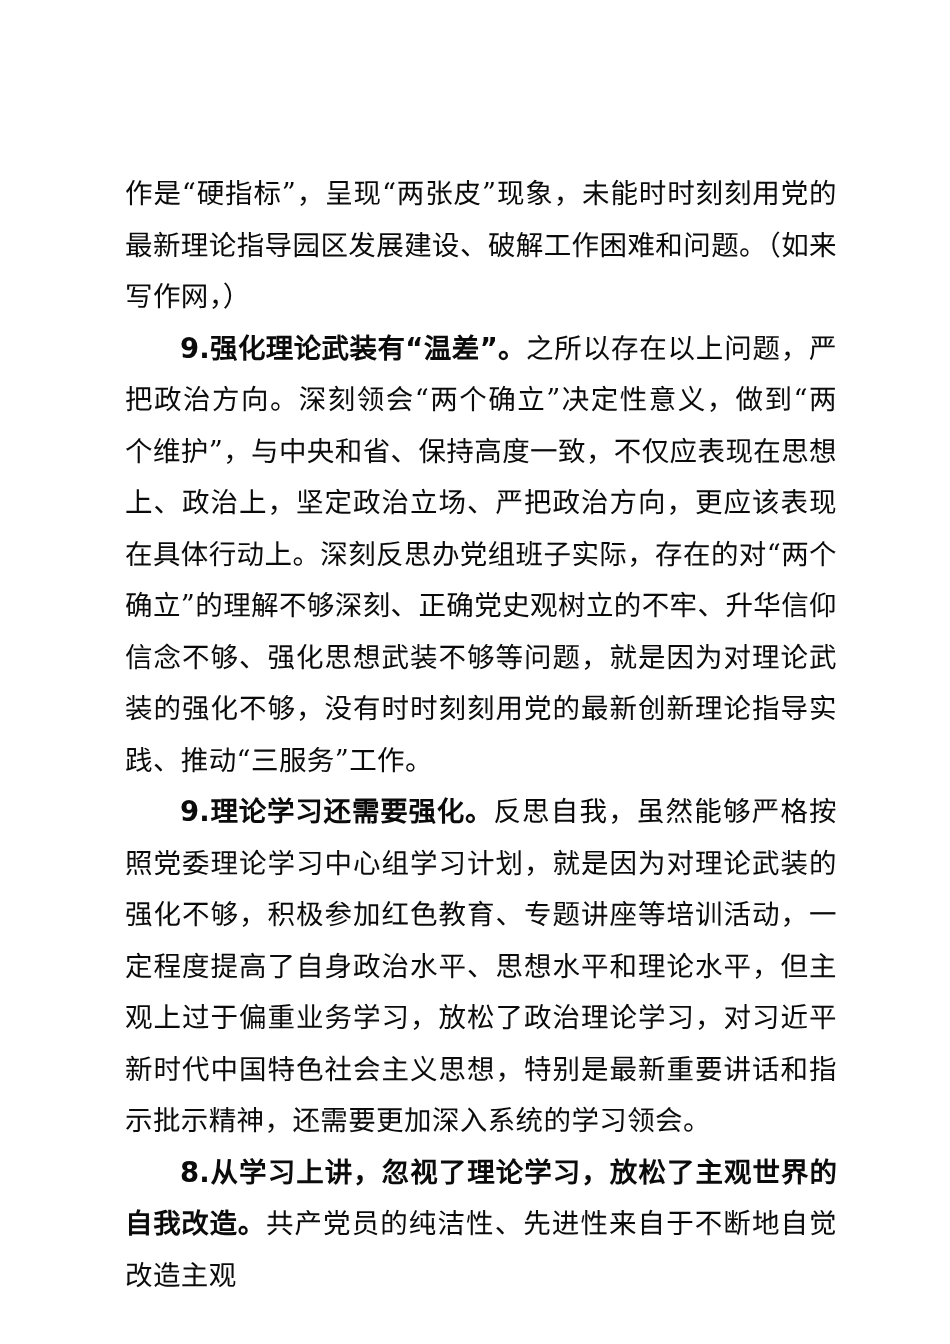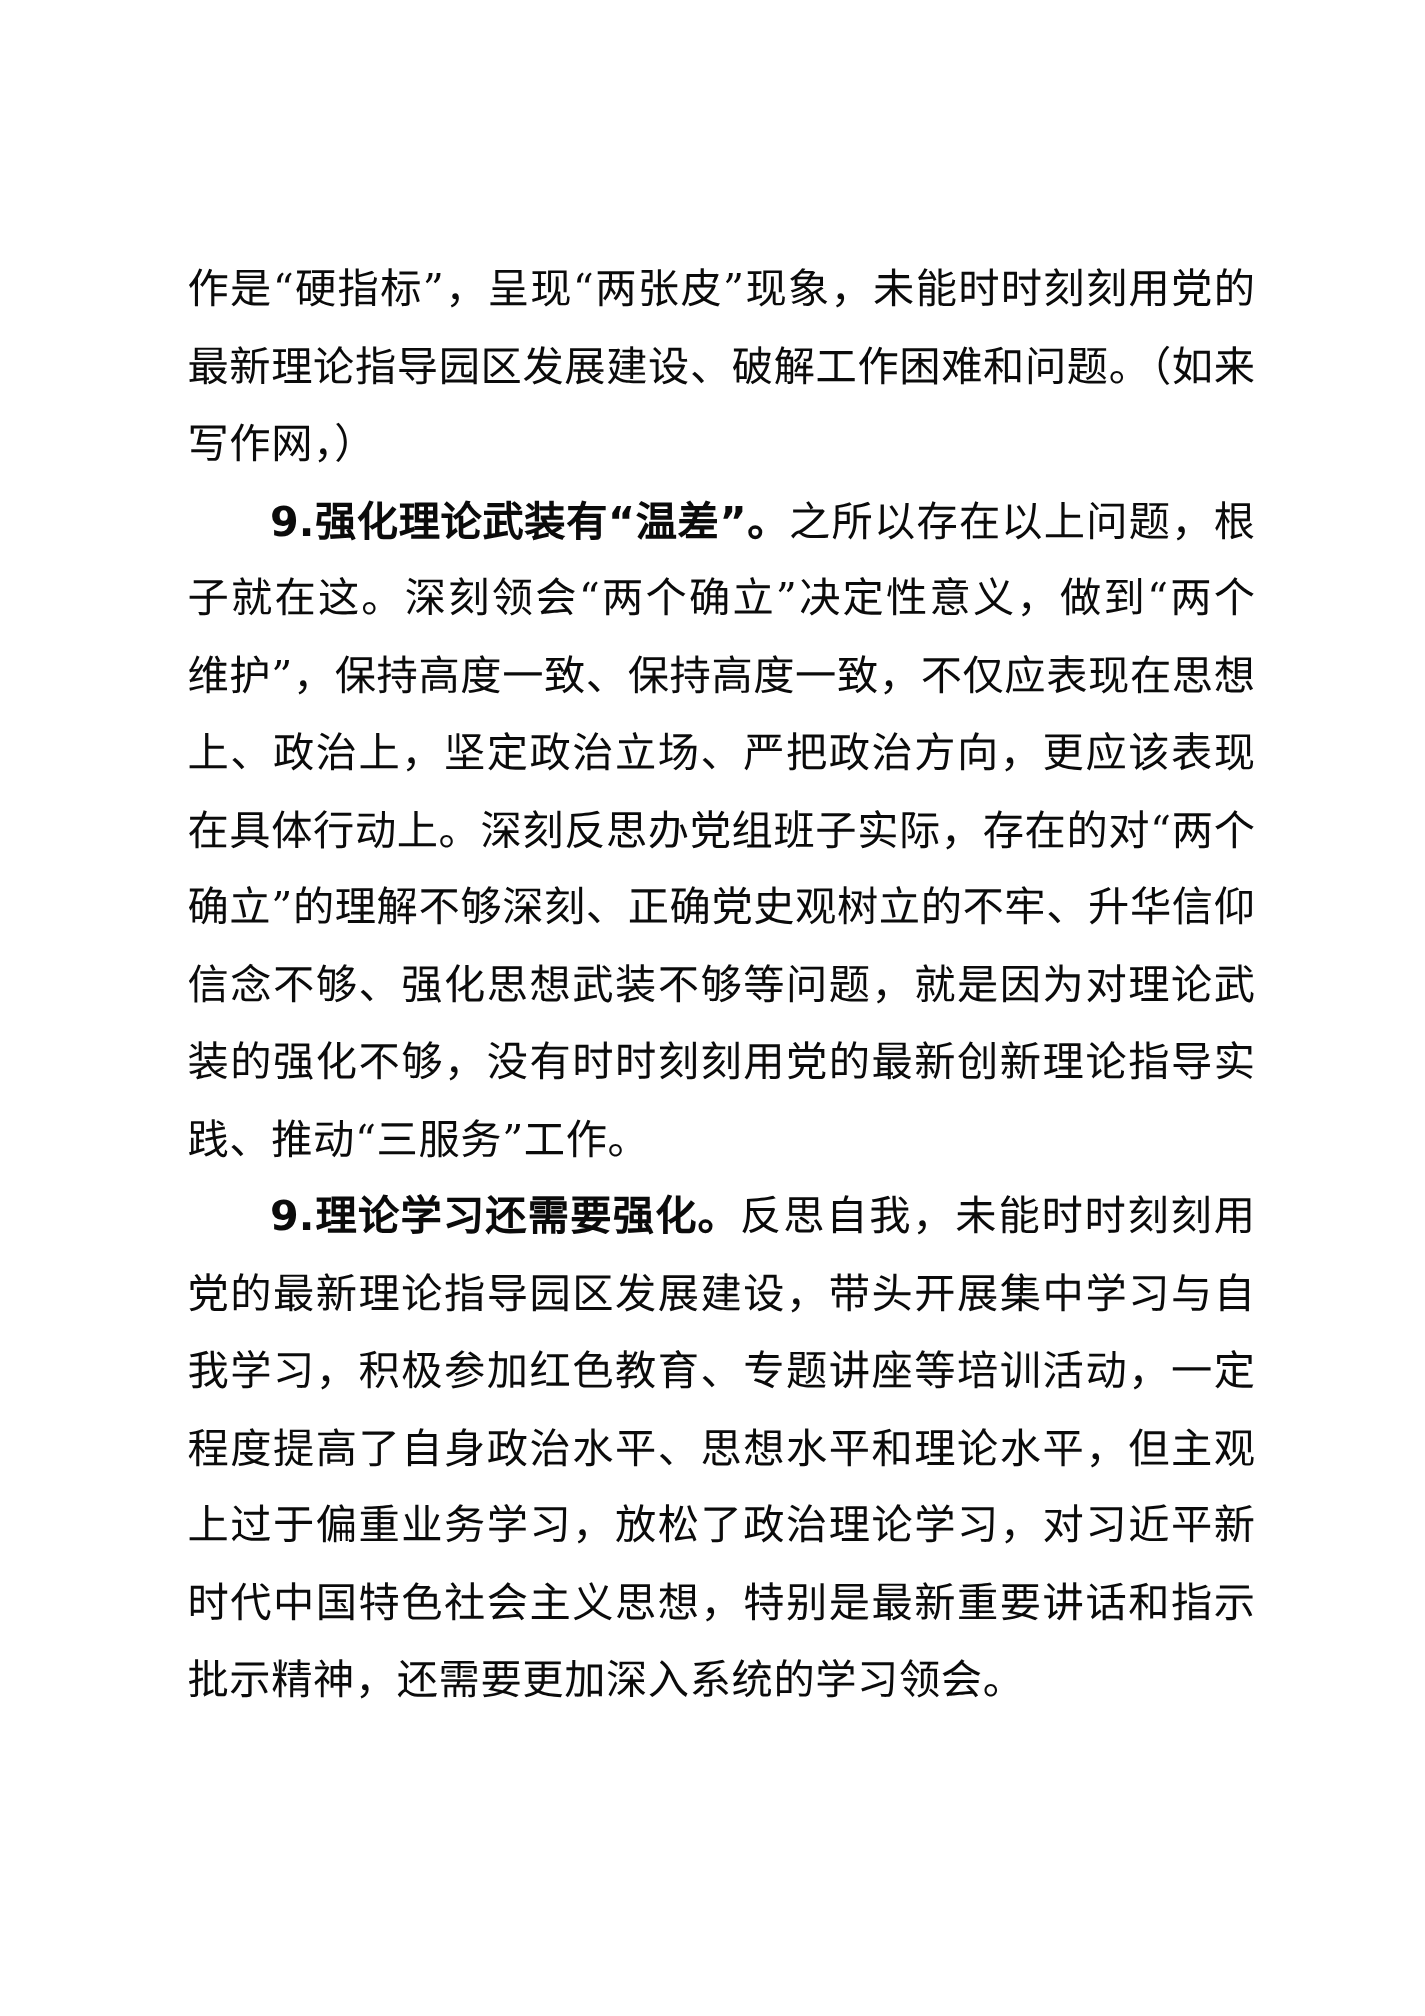--- a/index.html
+++ b/index.html
@@ -59,22 +59,25 @@
 <body>
 
 <div class="page">
   <div class="doc-body">
 
     <p class="para">
       <span class="lead"></span><span>作是“硬指标”，呈现“两张皮”现象，未能时时刻刻用党的最新理论指导园区发展建设、破解工作困难和问题。（如来写作网，）</span>
     </p>
 
     <p class="para indent">
-      <span class="lead">9.强化理论武装有“温差”。</span><span>之所以存在以上问题，根子就在这。深刻领会“两个确立”决定性意义，做到“两个维护”，保持高度一致、保持高度一致，不仅应表现在思想上、政治上，坚定政治立场、严把政治方向，更应该表现在具体行动上。深刻反思办党组班子实际，存在的对“两个确立”的理解不够深刻、正确党史观树立的不牢、升华信仰信念不够、强化思想武装不够等问题，就是因为对理论武装的强化不够，没有时时刻刻用党的最新创新理论指导实践、推动“三服务”工作。</span>
+      <span class="lead">9.强化理论武装有“温差”。</span><span>之所以存在以上问题，严把政治方向。深刻领会“两个确立”决定性意义，做到“两个维护”，与中央和省、保持高度一致，不仅应表现在思想上、政治上，坚定政治立场、严把政治方向，更应该表现在具体行动上。深刻反思办党组班子实际，存在的对“两个确立”的理解不够深刻、正确党史观树立的不牢、升华信仰信念不够、强化思想武装不够等问题，就是因为对理论武装的强化不够，没有时时刻刻用党的最新创新理论指导实践、推动“三服务”工作。</span>
     </p>
 
     <p class="para indent">
-      <span class="lead">9.理论学习还需要强化。</span><span>反思自我，未能时时刻刻用党的最新理论指导园区发展建设，带头开展集中学习与自我学习，积极参加红色教育、专题讲座等培训活动，一定程度提高了自身政治水平、思想水平和理论水平，但主观上过于偏重业务学习，放松了政治理论学习，对习近平新时代中国特色社会主义思想，特别是最新重要讲话和指示批示精神，还需要更加深入系统的学习领会。</span>
+      <span class="lead">9.理论学习还需要强化。</span><span>反思自我，虽然能够严格按照党委理论学习中心组学习计划，就是因为对理论武装的强化不够，积极参加红色教育、专题讲座等培训活动，一定程度提高了自身政治水平、思想水平和理论水平，但主观上过于偏重业务学习，放松了政治理论学习，对习近平新时代中国特色社会主义思想，特别是最新重要讲话和指示批示精神，还需要更加深入系统的学习领会。</span>
     </p>
 
+    <p class="para indent">
+      <span class="lead">8.从学习上讲，忽视了理论学习，放松了主观世界的自我改造。</span><span>共产党员的纯洁性、先进性来自于不断地自觉改造主观</span>
+    </p>
 
   </div>
 </div>
 
 </body></html>

